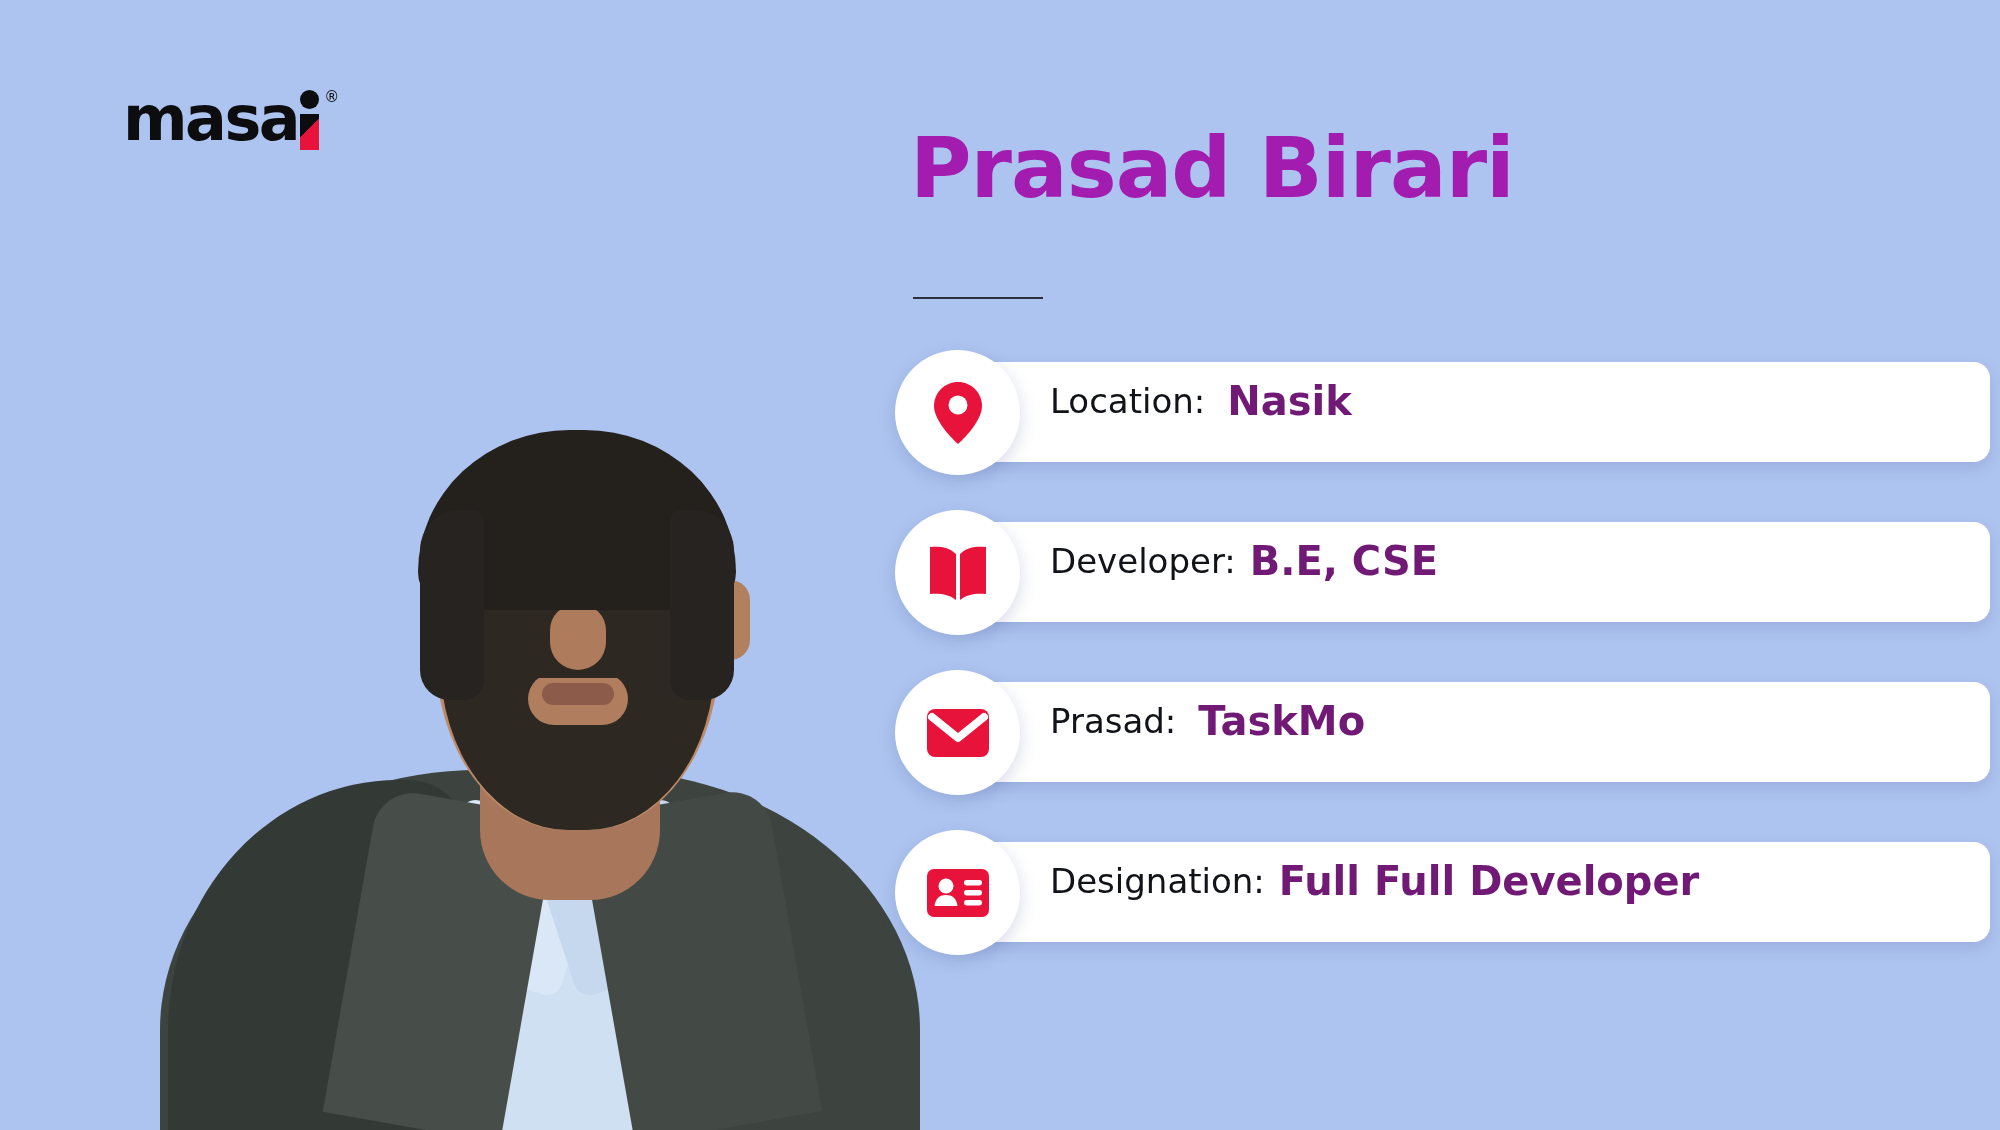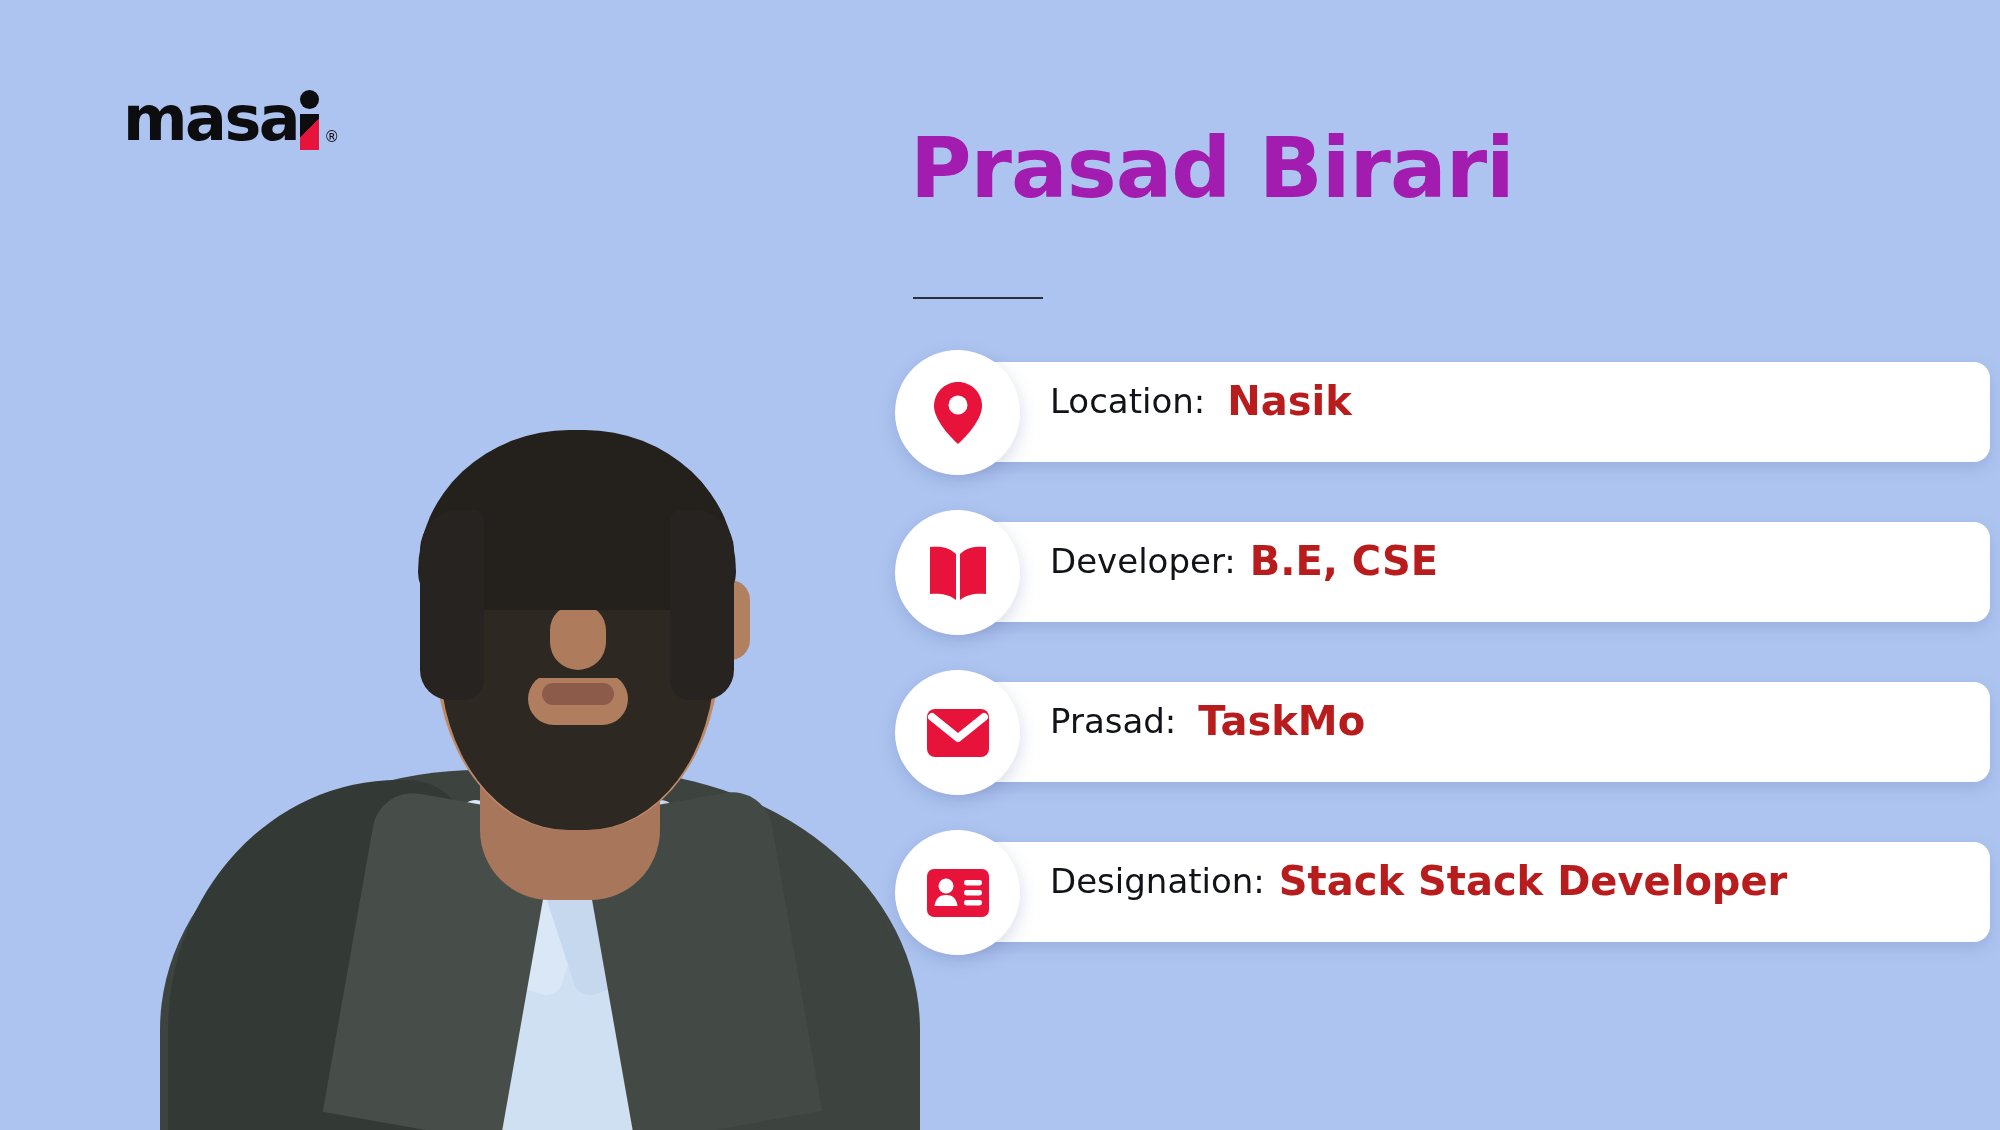--- a/index.html
+++ b/index.html
@@ -18,21 +18,20 @@
     overflow: hidden;
     background: #aec4f0;
   }
 
   
   #logo {
     position: absolute;
     left: 123px;
     top: 88px;
     display: flex;
-    align-items: flex-end;
     user-select: none;
   }
   #logo-word {
     font-family: "DejaVu Sans", sans-serif;
     font-size: 62px;
     font-weight: 700;
     letter-spacing: -2.5px;
     color: #0d0d10;
     line-height: 1;
   }
@@ -347,21 +346,21 @@
     font-family: "DejaVu Sans", sans-serif;
     font-size: 34px;
     font-weight: 400;
     color: #111318;
     white-space: nowrap;
   }
   .row-value {
     font-family: "DejaVu Sans", sans-serif;
     font-size: 40px;
     font-weight: 700;
-    color: #b91c1c;
+    color: #701a75;
     white-space: nowrap;
     margin-left: 22px;
   }
   .row-value.tight { margin-left: 14px; }
 </style>
 </head>
 <body>
 
 <div id="card">
 
@@ -461,19 +460,19 @@
             <rect x="1" y="1" width="62" height="48" rx="7" fill="#E8133A"></rect>
             <circle cx="20" cy="18" r="7.5" fill="#FFFFFF"></circle>
             <path d="M8.5 38 C9.5 30 14 27 20 27 C26 27 30.5 30 31.5 38 Z" fill="#FFFFFF"></path>
             <rect x="38" y="12" width="18" height="5.5" rx="2.4" fill="#FFFFFF"></rect>
             <rect x="38" y="22" width="18" height="5.5" rx="2.4" fill="#FFFFFF"></rect>
             <rect x="38" y="32" width="18" height="5.5" rx="2.4" fill="#FFFFFF"></rect>
           </svg>
         </div>
         <div class="row-text">
           <span class="row-label">Designation:</span>
-          <span class="row-value tight">Stack Stack Developer</span>
+          <span class="row-value tight">Full Full Developer</span>
         </div>
       </div>
 
     </div>
   </div>
 </div>
 
 </body></html>

